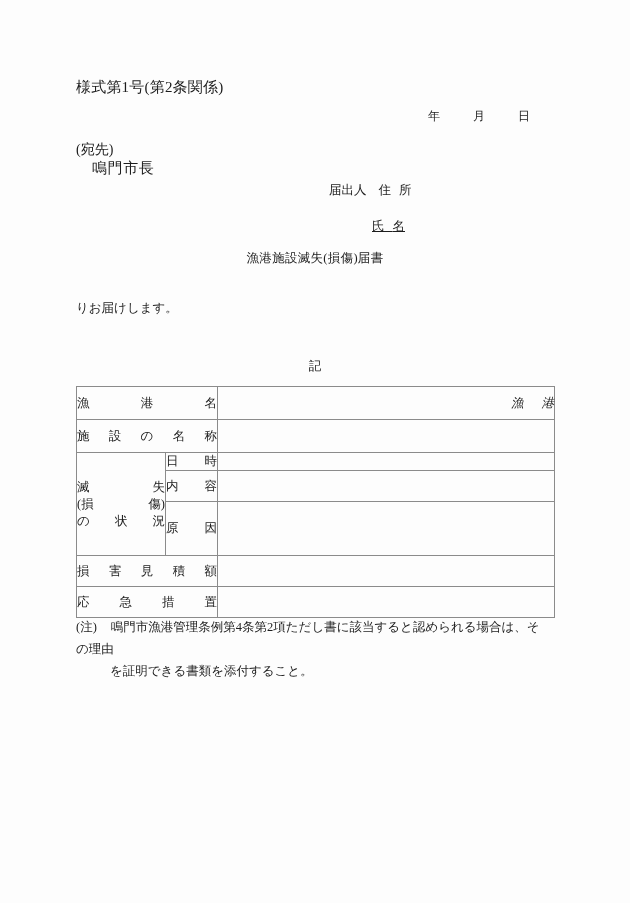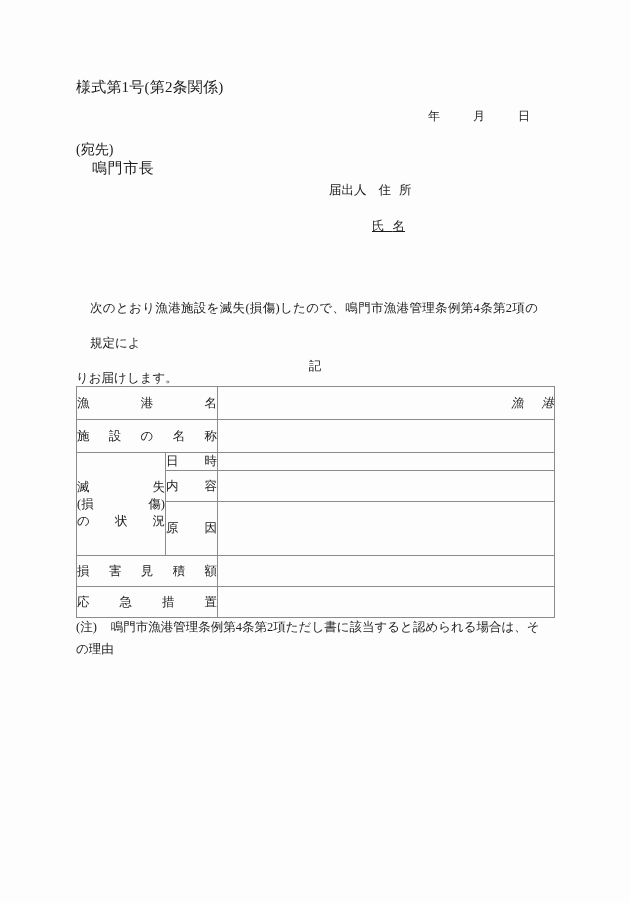--- a/index.html
+++ b/index.html
@@ -179,23 +179,23 @@
   <div class="addressee-name">鳴門市長</div>
 
   <div class="applicant-address">
     <span class="lbl">届出人</span><span class="f1">住</span><span>所</span>
   </div>
 
   <div class="applicant-name">
     <span class="f1">氏</span><span>名</span>
   </div>
 
+  <div class="doc-title">漁港施設滅失(損傷)届書</div>
 
   <div class="body-para">
-    <div class="indent">次のとおり漁港施設を滅失(損傷)したので、鳴門市漁港管理条例第4条第2項の規定によ</div>
     <div>りお届けします。</div>
   </div>
 
   <div class="kiji">記</div>
 
   <table class="form-table">
     <colgroup>
       <col style="width:89px">
       <col style="width:52px">
       <col style="width:337px">
@@ -298,15 +298,16 @@
             <span>置</span>
           </span>
         </td>
         <td class="val-cell"></td>
       </tr>
     </tbody>
   </table>
 
   <div class="footnote">
     <span class="fn-mark">(注)</span><span>鳴門市漁港管理条例第4条第2項ただし書に該当すると認められる場合は、その理由</span>
+    <span class="fn-line2">を証明できる書類を添付すること。</span>
   </div>
 
 </div>
 
 </body></html>

